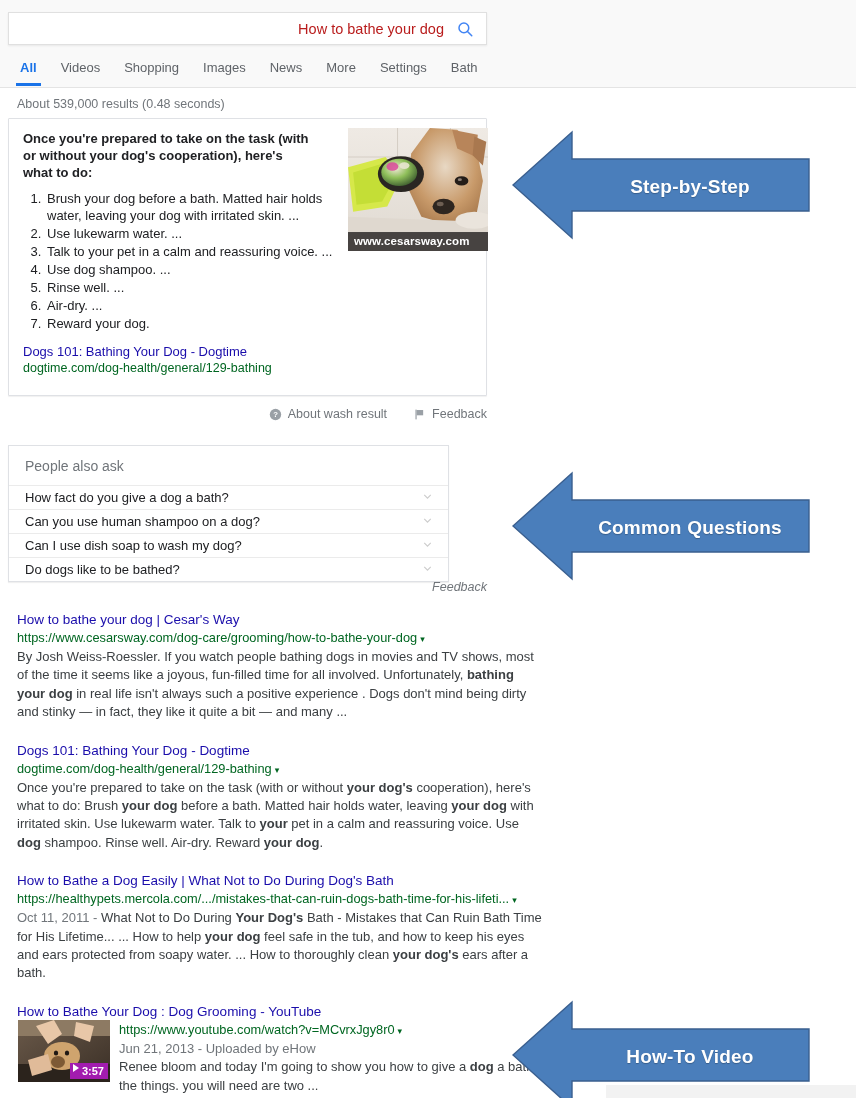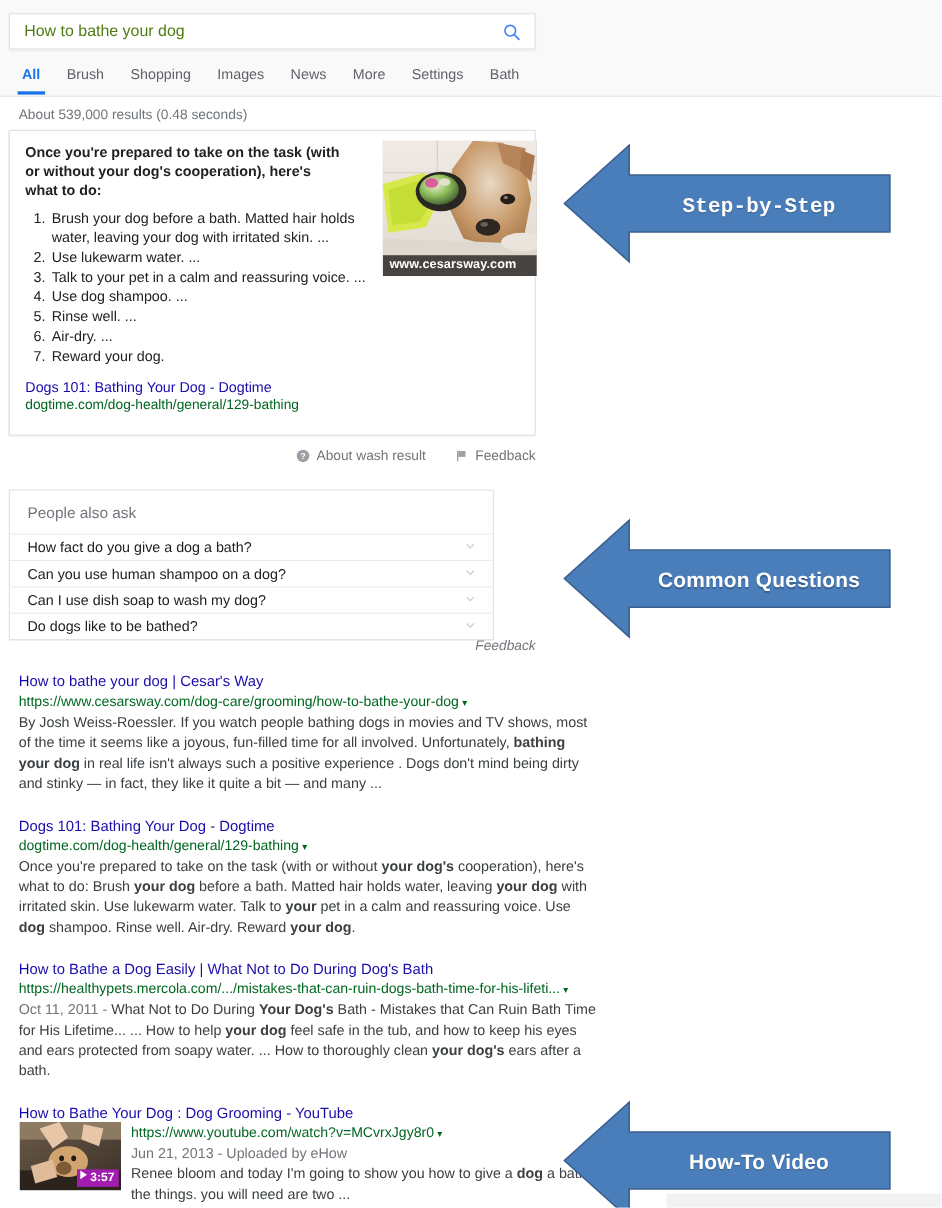--- a/index.html
+++ b/index.html
@@ -35,23 +35,24 @@
     border: 1px solid #e0e0e0;
     box-shadow: 0 1px 2px rgba(0,0,0,0.07);
     display: flex;
     align-items: center;
   }
   .search-input {
     border: 0; outline: 0;
     flex: 1;
     font-family: "Liberation Sans", sans-serif;
     font-size: 14.5px;
-    color: #4d7c0f;
+    color: #b91c1c;
     padding: 0 0 0 13px;
     background: transparent;
+    text-align: right;
   }
   .search-icon-btn {
     width: 42px; height: 31px;
     display: flex; align-items: center; justify-content: center;
     cursor: pointer;
   }
   .search-icon-btn svg { display: block; }
 
   .tabs {
     position: absolute;
@@ -306,21 +307,21 @@
       <span class="search-icon-btn">
         <svg width="18" height="18" viewBox="0 0 24 24" fill="none" stroke="#4285f4" stroke-width="2" stroke-linecap="round">
           <circle cx="10.5" cy="10.5" r="6.5"></circle>
           <line x1="15.3" y1="15.3" x2="21" y2="21"></line>
         </svg>
       </span>
     </div>
 
     <div class="tabs">
       <div class="tab active">All</div>
-      <div class="tab">Brush</div>
+      <div class="tab">Videos</div>
       <div class="tab">Shopping</div>
       <div class="tab">Images</div>
       <div class="tab">News</div>
       <div class="tab">More</div>
       <div class="tab">Settings</div>
       <div class="tab">Bath</div>
     </div>
   </div>
 
   <div class="result-stats">About 539,000 results (0.48 seconds)</div>
@@ -507,21 +508,21 @@
           <span>https://www.youtube.com/watch?v=MCvrxJgy8r0</span><span class="caret">▾</span>
         </div>
         <div class="r-desc" style="color:#70757a;">Jun 21, 2013 - Uploaded by eHow</div>
         <div class="r-desc">Renee bloom and today I'm going to show you how to give a <b>dog</b> a bath the things. you will need are two ...</div>
       </div>
     </div>
   </div>
 
   <div class="bottom-band"></div>
 
-  <div class="arrow" id="arrow0" style="left: 512px; top: 126px; font-family: Liberation Mono, monospace;">
+  <div class="arrow" id="arrow0" style="left: 512px; top: 126px;">
     <svg width="298" height="118" viewBox="0 0 298 118">
       <polygon points="1,59 60,6 60,33 297,33 297,85 60,85 60,112" fill="#4A7EBB" stroke="#3A5F8F" stroke-width="1.4" stroke-linejoin="miter"></polygon>
     </svg>
     <div class="label">Step-by-Step</div>
   </div>
 
   <div class="arrow" id="arrow1" style="left: 512px; top: 467px;">
     <svg width="298" height="118" viewBox="0 0 298 118">
       <polygon points="1,59 60,6 60,33 297,33 297,85 60,85 60,112" fill="#4A7EBB" stroke="#3A5F8F" stroke-width="1.4" stroke-linejoin="miter"></polygon>
     </svg>

